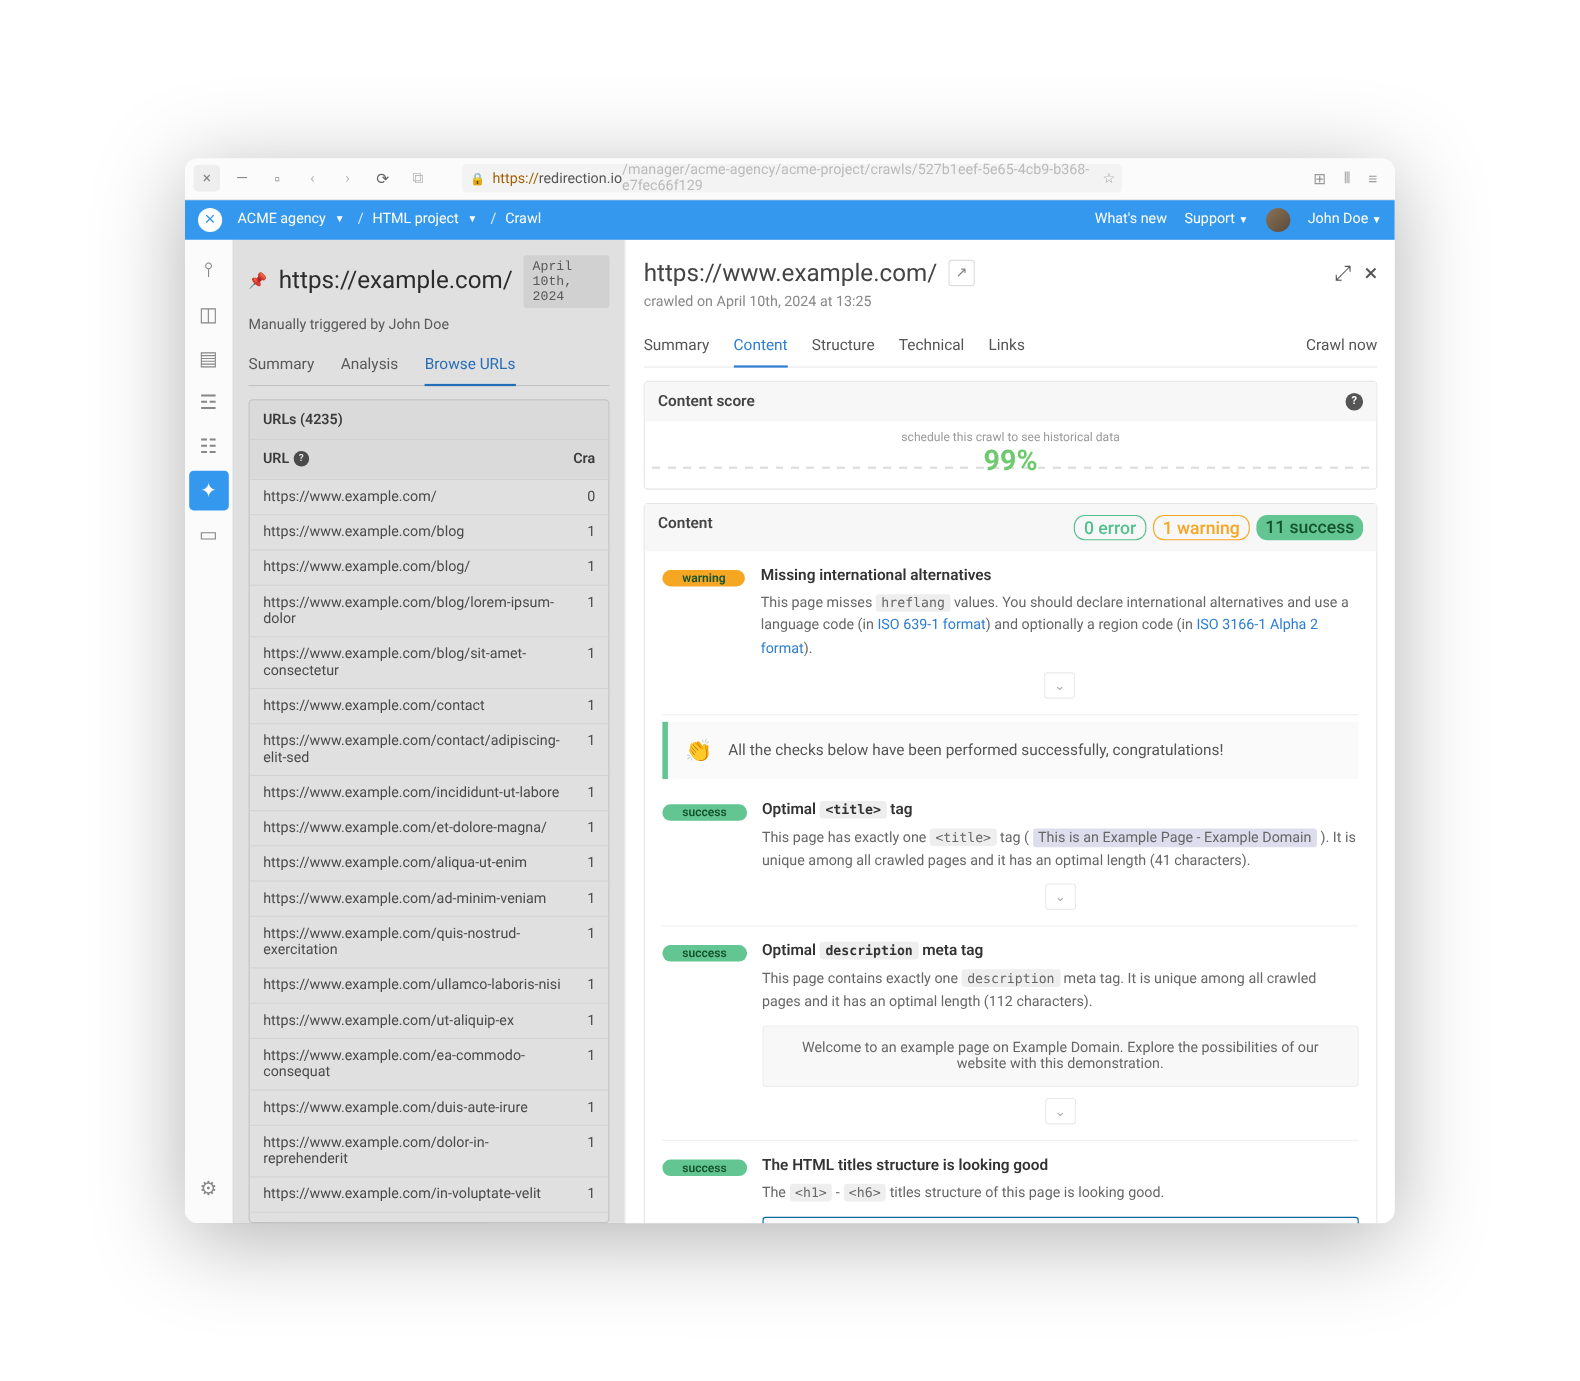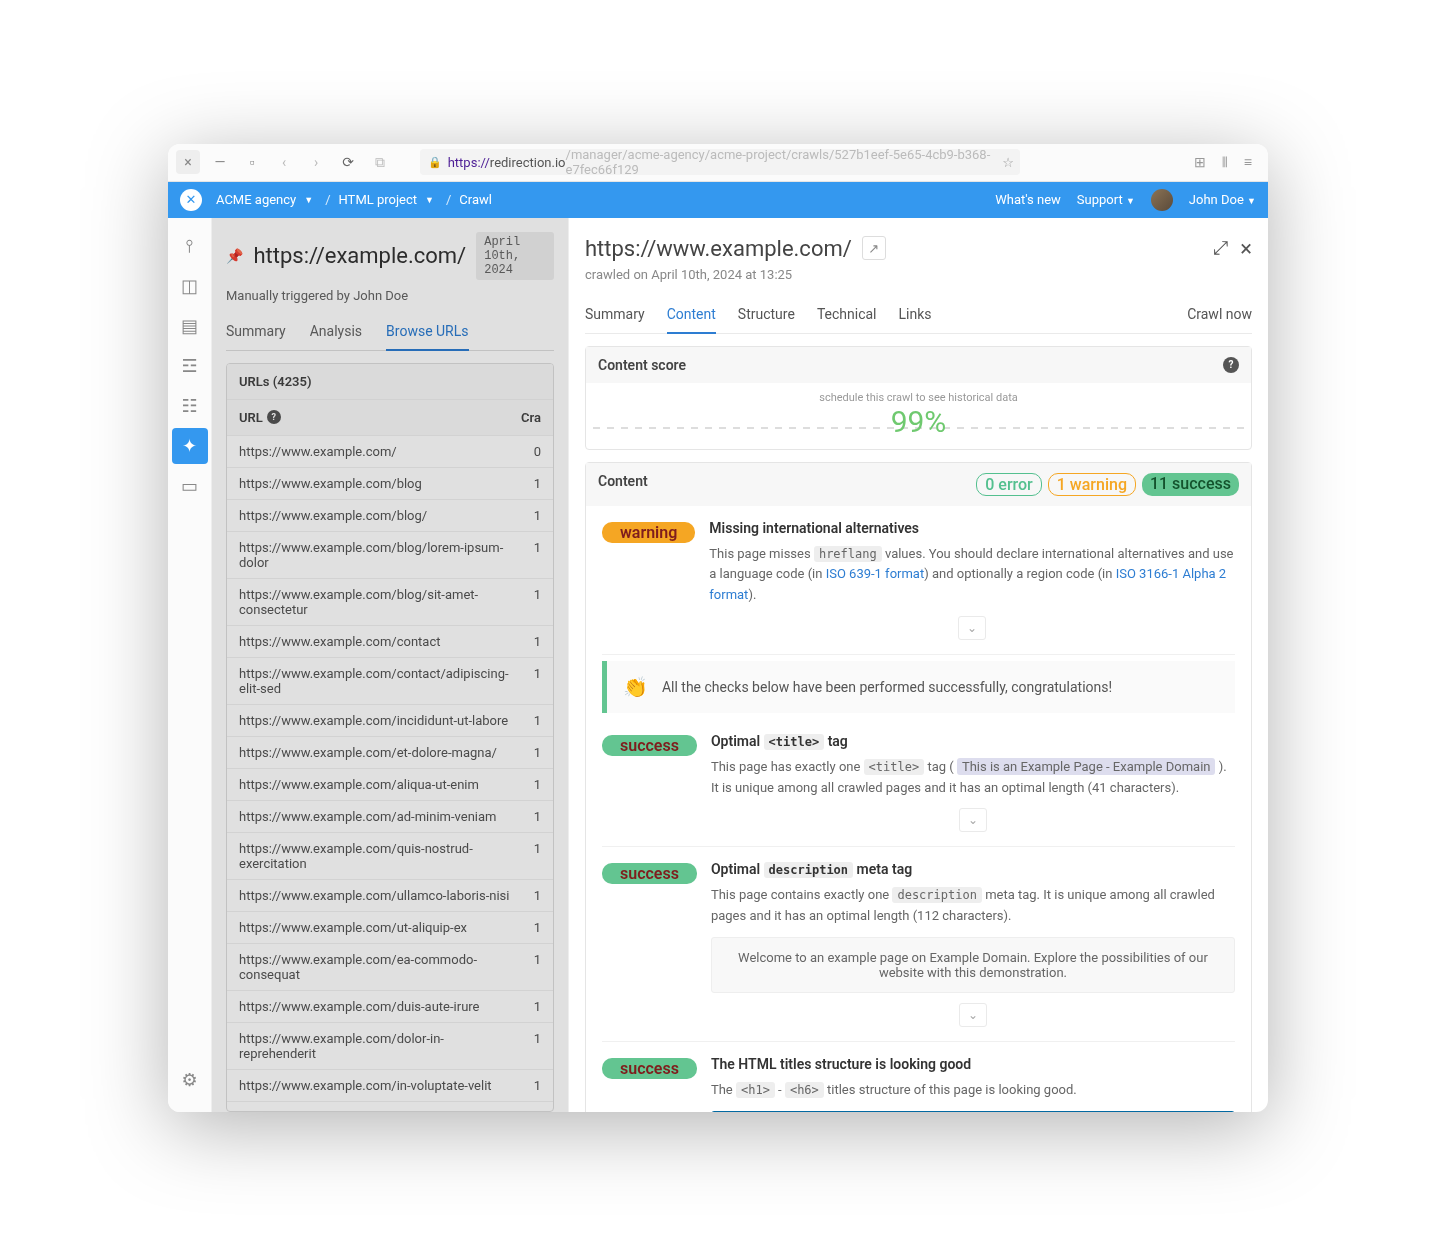--- a/index.html
+++ b/index.html
@@ -55,27 +55,27 @@
 .detail-tabs{display:flex;gap:22px;border-bottom:1px solid #eaeaea;align-items:center}
 .dtab{padding:10px 0;font-size:14px;color:#555;cursor:pointer}
 .dtab.active{color:#2d7dd2;border-bottom:2px solid #2d7dd2;margin-bottom:-1px}
 .crawl-now{margin-left:auto;color:#555;font-size:14px}
 
 .card{border:1px solid #e5e5e5;border-radius:4px;margin-top:12px}
 .card-head{background:#f7f7f7;padding:10px 12px;font-weight:600;font-size:14px;color:#444;display:flex;align-items:flex-start}
 .info-icon{width:16px;height:16px;border-radius:50%;background:#555;color:#fff;display:inline-flex;align-items:center;justify-content:center;font-size:10px;font-weight:bold;margin-left:auto}
 .score-body{padding:8px 16px 10px;text-align:center;position:relative;background:linear-gradient(transparent 60%,transparent),repeating-linear-gradient(90deg,transparent 0 7px,#ddd 7px 14px)0 70%/100% 2px no-repeat}
 .score-hint{color:#999;font-size:11px}
-.score-val{color:#6fc96f;font-size:30px;font-weight:400}
+.score-val{color:#6fc96f;font-size:26px;font-weight:700}
 
 .badge{display:inline-block;padding:1px 8px;border-radius:10px;font-size:16px;font-weight:500}
 .b-green-o{border:1px solid #54c08f;color:#54c08f}
 .b-orange-o{border:1px solid #f5a623;color:#f5a623}
 .b-green-f{background:#63c591;color:#14532d}
-.pill{display:inline-block;padding:1px 18px;border-radius:10px;font-size:16px;font-weight:600;color:#7f1d1d}
+.pill{display:inline-block;padding:1px 18px;border-radius:10px;font-size:11px;font-weight:600;color:#14532d}
 .p-warn{background:#f5a623}
 .p-succ{background:#63c591}
 
 .check{display:flex;padding:14px 0;border-bottom:1px solid #f0f0f0;gap:14px}
 .check:last-of-type{border-bottom:none}
 .check-label{min-width:56px;text-align:center;padding-top:2px}
 .check-body{flex:1}
 .check-title{font-weight:600;font-size:14px;color:#333;margin-bottom:8px}
 .check-desc{font-size:13px;color:#666;line-height:1.6}
 code{background:#eee;padding:1px 5px;border-radius:3px;font-size:12px;font-family:monospace}
@@ -97,21 +97,21 @@
   <div class="titlebar">
     <div class="tb-btn close">×</div>
     <div class="tb-btn">—</div>
     <div class="tb-btn">▫</div>
     <div class="tb-nav">‹</div>
     <div class="tb-nav">›</div>
     <div class="tb-nav" style="color:#666">⟳</div>
     <div class="tb-nav">⧉</div>
     <div class="url-bar">
       <span class="lock">🔒</span>
-      <span style="color:#4c1d95">https://</span>
+      <span style="color:#a16207">https://</span>
           <span style="color:#555">redirection.io</span>
           <span style="color:#bbb">/manager/acme-agency/acme-project/crawls/527b1eef-5e65-4cb9-b368-e7fec66f129</span>
       <span class="star">☆</span>
     </div>
     <div class="tb-right">
       <span>⊞</span>
       <span>⦀</span>
       <span>≡</span>
     </div>
   </div>

